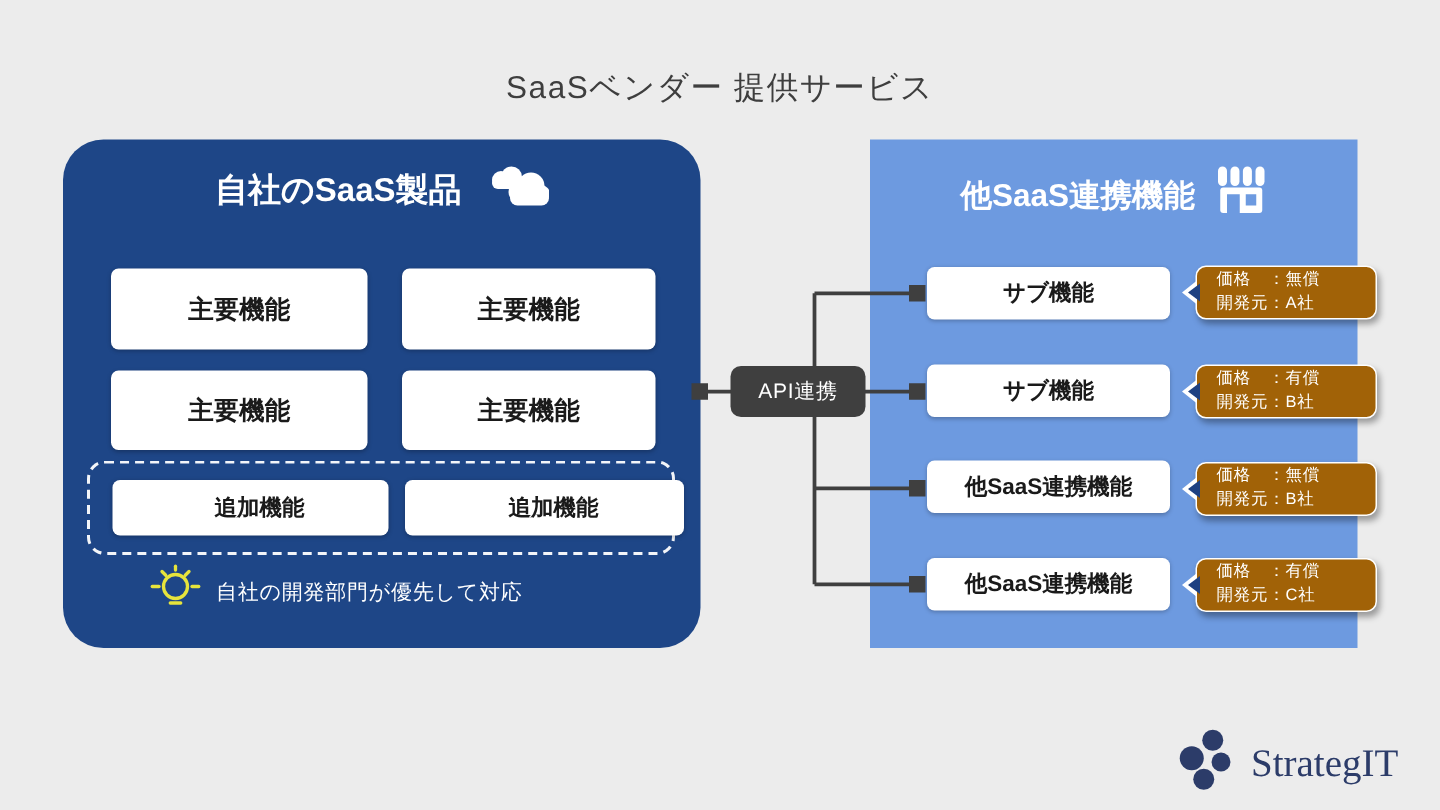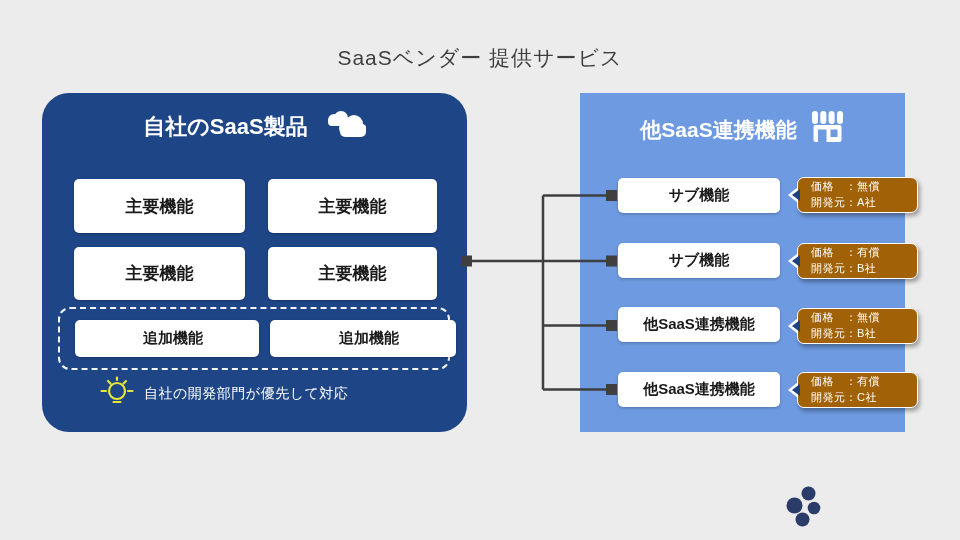--- a/index.html
+++ b/index.html
@@ -203,25 +203,27 @@
     </g>
     <g fill="#3F3F3F">
       <rect x="461" y="255.5" width="11" height="11"></rect>
       <rect x="606" y="190" width="11" height="11"></rect>
       <rect x="606" y="255.5" width="11" height="11"></rect>
       <rect x="606" y="320" width="11" height="11"></rect>
       <rect x="606" y="384" width="11" height="11"></rect>
     </g>
   </svg>
 
+  <div class="api-box">API連携</div>
 
   <div class="logo">
     <span>
       <svg width="40" height="44" viewBox="0 0 40 44" fill="#2C3C69">
         <circle cx="22.5" cy="8.5" r="7"></circle>
         <circle cx="8.5" cy="20.5" r="8"></circle>
         <circle cx="28" cy="23" r="6.3"></circle>
         <circle cx="16.5" cy="34.5" r="7"></circle>
       </svg>
     </span>
+    <span class="logo-text">StrategIT</span>
   </div>
 
 </div>
 
 </body></html>

